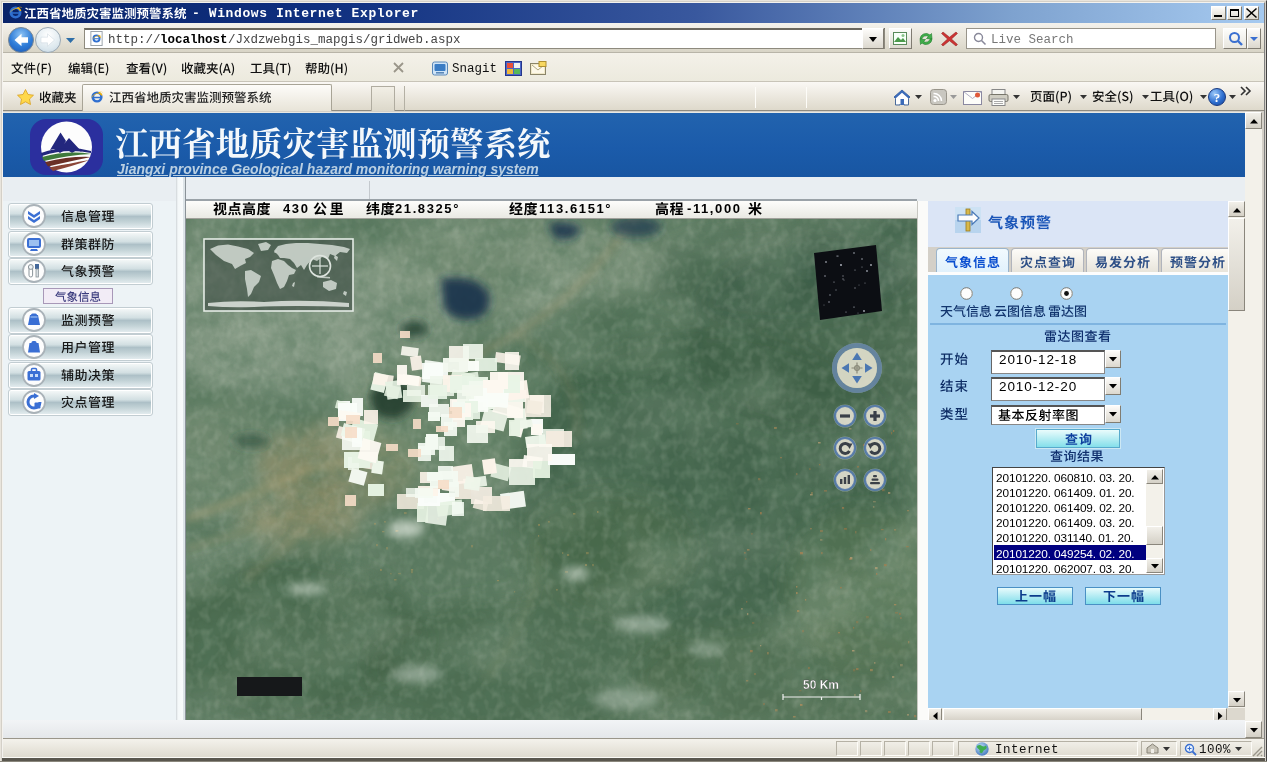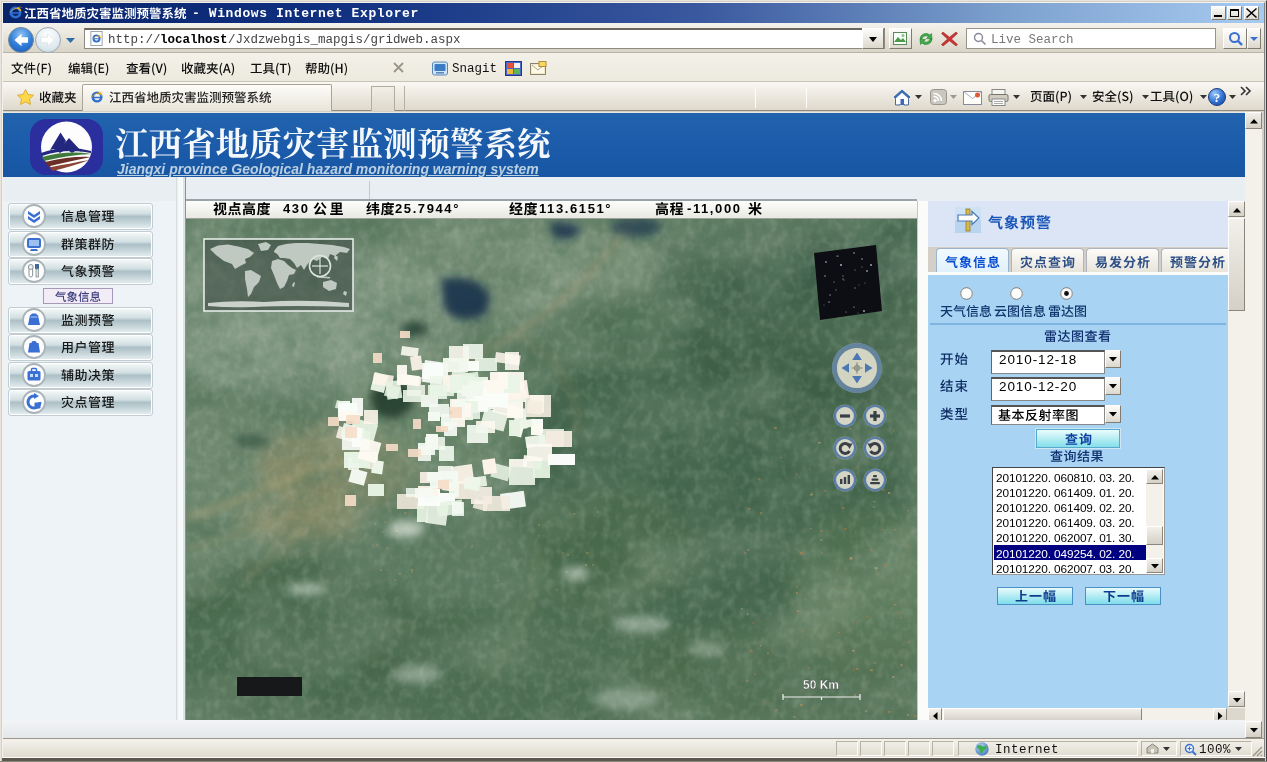--- a/index.html
+++ b/index.html
@@ -327,21 +327,21 @@
 <svg class="t" width="1" height="1" style="left:509px;top:214px">
       <path fill="#000" d="M0.9 -2.4Q0.9 -2.5 0.8 -2.8Q0.7 -3.1 0.6 -3.4Q0.5 -3.7 0.4 -3.9Q0.6 -4 0.9 -4.2Q1.2 -4.4 1.5 -4.8Q1.7 -5 2.1 -5.4Q2.4 -5.8 2.9 -6.4Q3.3 -7 3.7 -7.7Q4.2 -8.4 4.6 -9.1L6 -8.1Q5.2 -6.8 4.1 -5.5Q3.1 -4.2 2 -3.2V-3.2Q2 -3.2 1.8 -3.1Q1.7 -3 1.4 -2.9Q1.2 -2.8 1.1 -2.6Q0.9 -2.5 0.9 -2.4ZM0.9 -2.4 0.8 -3.7 1.5 -4.3 5.4 -4.9Q5.4 -4.6 5.3 -4.1Q5.3 -3.7 5.3 -3.4Q4 -3.2 3.2 -3Q2.4 -2.8 2 -2.7Q1.5 -2.6 1.3 -2.5Q1 -2.4 0.9 -2.4ZM0.8 -5.8Q0.8 -6 0.7 -6.2Q0.6 -6.5 0.5 -6.8Q0.4 -7.1 0.2 -7.3Q0.5 -7.4 0.7 -7.6Q0.9 -7.8 1.1 -8.2Q1.2 -8.3 1.4 -8.7Q1.7 -9.1 1.9 -9.6Q2.2 -10.1 2.4 -10.8Q2.7 -11.4 2.9 -12L4.5 -11.2Q4.1 -10.4 3.7 -9.6Q3.2 -8.8 2.7 -8Q2.2 -7.2 1.7 -6.6V-6.6Q1.7 -6.6 1.6 -6.5Q1.4 -6.4 1.2 -6.3Q1.1 -6.2 0.9 -6Q0.8 -5.9 0.8 -5.8ZM0.8 -5.8 0.7 -7 1.5 -7.5 4.1 -7.7Q4 -7.4 4 -7Q3.9 -6.6 3.9 -6.3Q3 -6.2 2.5 -6.1Q1.9 -6.1 1.6 -6Q1.3 -5.9 1.1 -5.9Q0.9 -5.8 0.8 -5.8ZM0.4 -1.1Q1 -1.2 1.8 -1.4Q2.6 -1.5 3.5 -1.7Q4.3 -1.9 5.2 -2.2L5.4 -0.7Q4.2 -0.4 3 -0Q1.7 0.3 0.7 0.6ZM5.9 -11.2H11.5V-9.7H5.9ZM11.1 -11.2H11.4L11.7 -11.3L12.9 -10.7Q12.4 -9.6 11.7 -8.7Q11 -7.8 10.1 -7.1Q9.2 -6.4 8.1 -5.8Q7.1 -5.3 6 -4.9Q5.9 -5.1 5.7 -5.4Q5.5 -5.7 5.4 -5.9Q5.2 -6.2 5 -6.3Q6 -6.6 6.9 -7.1Q7.9 -7.5 8.7 -8.1Q9.5 -8.7 10.1 -9.4Q10.8 -10.1 11.1 -10.9ZM5.2 -0.6H13.6V0.9H5.2ZM8.6 -3.7H10.3V-0.1H8.6ZM6 -4.7H12.9V-3.2H6ZM8.7 -7 9.6 -8.2Q10.3 -7.9 11.1 -7.6Q11.8 -7.2 12.5 -6.9Q13.3 -6.5 13.7 -6.2L12.7 -4.8Q12.3 -5.2 11.6 -5.5Q10.9 -5.9 10.2 -6.3Q9.4 -6.7 8.7 -7Z M18 -7.9H27.7V-6.6H18ZM18.1 -3.8H25.8V-2.5H18.1ZM19.9 -8.8H21.5V-5.6H24.1V-8.8H25.7V-4.4H19.9ZM25.4 -3.8H25.7L26 -3.9L27 -3.3Q26.5 -2.2 25.6 -1.4Q24.6 -0.7 23.5 -0.1Q22.3 0.4 21 0.7Q19.6 1 18.1 1.2Q18 0.9 17.8 0.4Q17.6 0 17.4 -0.2Q18.8 -0.3 20 -0.6Q21.3 -0.8 22.3 -1.2Q23.4 -1.6 24.1 -2.2Q24.9 -2.8 25.4 -3.6ZM20.5 -2.8Q21.2 -2 22.3 -1.5Q23.4 -1 24.9 -0.7Q26.4 -0.3 28.1 -0.2Q27.9 -0 27.7 0.2Q27.6 0.5 27.4 0.8Q27.2 1 27.1 1.2Q25.3 1.1 23.8 0.6Q22.3 0.2 21.1 -0.5Q19.9 -1.2 19 -2.3ZM16.8 -10.7H27.9V-9.1H16.8ZM16.1 -10.7H17.7V-6.9Q17.7 -6.1 17.7 -5Q17.6 -3.9 17.5 -2.8Q17.3 -1.7 17.1 -0.7Q16.8 0.4 16.4 1.2Q16.2 1.1 15.9 1Q15.6 0.8 15.3 0.7Q15.1 0.6 14.8 0.5Q15.3 -0.3 15.5 -1.3Q15.8 -2.2 15.9 -3.2Q16 -4.2 16 -5.2Q16.1 -6.1 16.1 -6.9ZM21 -11.6 22.7 -12Q22.9 -11.5 23.1 -11Q23.3 -10.5 23.4 -10.1L21.6 -9.7Q21.5 -10 21.4 -10.6Q21.2 -11.2 21 -11.6Z"></path>
     </svg>
 <svg class="t" width="1" height="1" style="left:655px;top:214px">
       <path fill="#000" d="M0.8 -10.6H13.2V-9.2H0.8ZM4.3 -7.5V-6.7H9.8V-7.5ZM2.6 -8.6H11.5V-5.6H2.6ZM1.2 -5.1H12.4V-3.7H2.8V1.2H1.2ZM11.2 -5.1H12.9V-0.3Q12.9 0.3 12.7 0.5Q12.6 0.8 12.2 1Q11.8 1.1 11.2 1.1Q10.7 1.2 9.9 1.1Q9.8 0.9 9.7 0.5Q9.6 0.2 9.4 -0.1Q9.7 -0.1 10 -0.1Q10.3 -0 10.6 -0Q10.8 -0.1 10.9 -0.1Q11.2 -0.1 11.2 -0.3ZM5.8 -11.6 7.6 -12Q7.8 -11.6 8 -11Q8.2 -10.5 8.3 -10.1L6.5 -9.6Q6.4 -10 6.2 -10.5Q6 -11.1 5.8 -11.6ZM4.8 -3.2H10V-0H4.8V-1.2H8.5V-2H4.8ZM3.8 -3.2H5.4V0.5H3.8Z M23.3 -5.2H24.9V0.5H23.3ZM20.5 -5.8H27.8V-4.3H20.5ZM19.9 -0.5H28.1V1H19.9ZM20.8 -3.2H27.4V-1.7H20.8ZM22.5 -10V-8H25.8V-10ZM20.9 -11.4H27.4V-6.6H20.9ZM17.1 -10.6H18.7V1.2H17.1ZM15.1 -8H20.2V-6.4H15.1ZM17.2 -7.3 18.2 -6.9Q18 -6.1 17.7 -5.3Q17.4 -4.5 17.1 -3.7Q16.7 -2.9 16.3 -2.2Q16 -1.5 15.6 -1Q15.4 -1.4 15.2 -1.8Q15 -2.3 14.8 -2.6Q15.1 -3 15.5 -3.6Q15.9 -4.2 16.2 -4.8Q16.5 -5.5 16.8 -6.1Q17 -6.7 17.2 -7.3ZM19.3 -11.8 20.4 -10.5Q19.7 -10.2 18.8 -10Q18 -9.7 17.1 -9.6Q16.2 -9.4 15.4 -9.3Q15.3 -9.6 15.2 -10Q15 -10.3 14.9 -10.6Q15.7 -10.7 16.5 -10.9Q17.3 -11.1 18 -11.3Q18.7 -11.5 19.3 -11.8ZM18.7 -6Q18.8 -5.9 19.1 -5.6Q19.3 -5.4 19.6 -5.1Q19.9 -4.8 20.2 -4.5Q20.4 -4.3 20.5 -4.1L19.6 -2.8Q19.4 -3.1 19.2 -3.4Q19 -3.7 18.8 -4.1Q18.6 -4.5 18.3 -4.8Q18.1 -5.1 18 -5.4Z"></path>
     </svg>
 <svg class="t" width="1" height="1" style="left:748px;top:214px">
       <path fill="#000" d="M0.7 -6.7H13.3V-5H0.7ZM6.1 -11.9H7.9V1.3H6.1ZM11 -11.3 12.8 -10.6Q12.5 -9.9 12.1 -9.3Q11.7 -8.7 11.3 -8.1Q10.9 -7.6 10.6 -7.1L9.1 -7.8Q9.4 -8.3 9.8 -8.9Q10.1 -9.5 10.4 -10.1Q10.8 -10.7 11 -11.3ZM1.4 -10.5 2.9 -11.2Q3.3 -10.7 3.7 -10.2Q4 -9.6 4.3 -9Q4.6 -8.5 4.8 -8L3.1 -7.3Q3 -7.7 2.7 -8.3Q2.4 -8.8 2.1 -9.4Q1.7 -10 1.4 -10.5ZM5.4 -5.8 6.9 -5.2Q6.4 -4.3 5.8 -3.4Q5.2 -2.6 4.5 -1.8Q3.8 -1 3.1 -0.4Q2.3 0.3 1.6 0.8Q1.4 0.6 1.2 0.3Q1 0.1 0.8 -0.2Q0.5 -0.4 0.3 -0.6Q1.1 -1 1.8 -1.6Q2.5 -2.2 3.2 -2.9Q3.9 -3.5 4.5 -4.3Q5 -5 5.4 -5.8ZM8.5 -5.9Q8.9 -5.1 9.5 -4.4Q10.1 -3.7 10.8 -3Q11.5 -2.3 12.2 -1.7Q13 -1.1 13.7 -0.7Q13.5 -0.6 13.3 -0.3Q13 -0 12.8 0.2Q12.6 0.5 12.4 0.7Q11.7 0.2 10.9 -0.4Q10.1 -1.1 9.4 -1.9Q8.7 -2.7 8.1 -3.5Q7.5 -4.4 7 -5.3Z"></path>
     </svg>
 <div style="position:absolute;left:283px;top:201px;font:bold 13px 'Liberation Sans', sans-serif;color:#000;letter-spacing:1.6px;white-space:pre;">430</div>
-<div style="position:absolute;left:395px;top:201px;font:bold 13px 'Liberation Sans', sans-serif;color:#000;letter-spacing:1.6px;white-space:pre;">25.7944°</div>
+<div style="position:absolute;left:395px;top:201px;font:bold 13px 'Liberation Sans', sans-serif;color:#000;letter-spacing:1.6px;white-space:pre;">21.8325°</div>
 <div style="position:absolute;left:539px;top:201px;font:bold 13px 'Liberation Sans', sans-serif;color:#000;letter-spacing:1.6px;white-space:pre;">113.6151°</div>
 <div style="position:absolute;left:687px;top:201px;font:bold 13px 'Liberation Sans', sans-serif;color:#000;letter-spacing:1.6px;white-space:pre;">-11,000</div>
 <svg style="position:absolute;left:186px;top:219px;overflow:hidden" width="731" height="501" viewBox="0 0 731 501">
 <defs>
 <filter id="tn1" x="0" y="0" width="1" height="1">
           <feTurbulence type="fractalNoise" baseFrequency="0.010 0.013" numOctaves="4" seed="11"></feTurbulence>
 <feColorMatrix type="matrix" values="0 0 0 0 0.74  0 0 0 0 0.78  0 0 0 0 0.66  1.7 0 0 0 -0.75"></feColorMatrix>
         </filter>
 <filter id="tn2" x="0" y="0" width="1" height="1">
           <feTurbulence type="fractalNoise" baseFrequency="0.028 0.038" numOctaves="4" seed="7"></feTurbulence>
@@ -876,21 +876,21 @@
       <path fill="#0d3f9e" d="M4.2 -2.9V-2.2H8.6V-2.9ZM4.2 -4.5V-3.9H8.6V-4.5ZM2.7 -5.5H10.2V-1.2H2.7ZM0.7 -9.6H12.3V-8.2H0.7ZM5.7 -11H7.2V-5.9H5.7ZM5 -9.2 6.3 -8.7Q5.8 -8 5.3 -7.4Q4.8 -6.8 4.1 -6.3Q3.5 -5.8 2.8 -5.4Q2.1 -5 1.3 -4.7Q1.2 -4.9 1 -5.1Q0.8 -5.3 0.7 -5.5Q0.5 -5.8 0.3 -5.9Q1 -6.1 1.7 -6.5Q2.4 -6.8 3 -7.3Q3.6 -7.7 4.1 -8.2Q4.6 -8.7 5 -9.2ZM7.9 -9.2Q8.2 -8.7 8.7 -8.2Q9.3 -7.7 9.9 -7.3Q10.5 -6.9 11.2 -6.6Q11.9 -6.3 12.7 -6Q12.5 -5.9 12.3 -5.7Q12.1 -5.4 11.9 -5.2Q11.8 -5 11.6 -4.8Q10.9 -5 10.2 -5.5Q9.5 -5.9 8.8 -6.4Q8.2 -6.9 7.6 -7.5Q7 -8.1 6.6 -8.7ZM0.8 -0.6H12.2V0.8H0.8Z M15.1 -9.9 16.1 -10.8Q16.5 -10.5 16.8 -10.1Q17.2 -9.8 17.5 -9.4Q17.9 -9.1 18 -8.8L16.9 -7.8Q16.7 -8 16.4 -8.4Q16.1 -8.8 15.8 -9.2Q15.4 -9.6 15.1 -9.9ZM16.1 0.9 15.7 -0.5 16.1 -1 18.6 -2.9Q18.7 -2.6 18.8 -2.2Q19 -1.8 19.1 -1.6Q18.2 -0.9 17.7 -0.5Q17.1 -0 16.8 0.2Q16.5 0.5 16.3 0.7Q16.2 0.8 16.1 0.9ZM14.4 -7H17V-5.6H14.4ZM16.1 0.9Q16 0.8 15.9 0.5Q15.8 0.2 15.6 -0Q15.5 -0.2 15.3 -0.4Q15.5 -0.5 15.8 -0.9Q16 -1.2 16 -1.6V-7H17.5V-0.6Q17.5 -0.6 17.4 -0.5Q17.2 -0.4 17 -0.2Q16.8 -0 16.6 0.2Q16.4 0.4 16.2 0.6Q16.1 0.8 16.1 0.9ZM20.3 -11 21.9 -10.6Q21.6 -9.7 21.1 -8.8Q20.7 -8 20.2 -7.2Q19.7 -6.5 19.1 -5.9Q19 -6 18.8 -6.2Q18.5 -6.4 18.3 -6.6Q18 -6.8 17.8 -7Q18.4 -7.4 18.8 -8.1Q19.3 -8.8 19.7 -9.5Q20.1 -10.3 20.3 -11ZM20.4 -9.2H25.3V-7.8H19.7ZM24.8 -9.2H26.3Q26.3 -9.2 26.3 -9.1Q26.3 -8.9 26.3 -8.7Q26.3 -8.6 26.3 -8.5Q26.3 -6.2 26.2 -4.7Q26.1 -3.1 26 -2.1Q25.9 -1.1 25.8 -0.5Q25.7 0 25.5 0.3Q25.2 0.7 25 0.8Q24.7 1 24.3 1Q24 1.1 23.5 1.1Q23 1.1 22.4 1.1Q22.4 0.8 22.3 0.3Q22.1 -0.1 21.9 -0.4Q22.5 -0.4 22.9 -0.4Q23.4 -0.4 23.6 -0.4Q23.8 -0.4 23.9 -0.4Q24 -0.5 24.1 -0.6Q24.3 -0.8 24.4 -1.3Q24.5 -1.8 24.6 -2.8Q24.6 -3.8 24.7 -5.3Q24.8 -6.8 24.8 -8.9ZM20.3 -4.7H23.1V-3.5H20.3ZM20.4 -6.8H23.7V-1.5H20.4V-2.7H22.3V-5.6H20.4ZM19.3 -6.8H20.7V-0.7H19.3Z"></path>
     </svg>
 <svg class="t" width="1" height="1" style="left:1050.25px;top:461px">
       <path fill="#10306e" d="M4 -2.8V-1.9H8.9V-2.8ZM4 -4.5V-3.7H8.9V-4.5ZM2.8 -5.4H10.2V-1.1H2.8ZM0.7 -9.4H12.3V-8.3H0.7ZM5.8 -11H7.1V-5.8H5.8ZM5.2 -9.1 6.2 -8.7Q5.8 -8 5.2 -7.5Q4.7 -6.9 4 -6.3Q3.4 -5.8 2.6 -5.4Q1.9 -5 1.2 -4.7Q1.1 -4.9 1 -5Q0.8 -5.2 0.7 -5.4Q0.5 -5.6 0.4 -5.7Q1.1 -5.9 1.8 -6.3Q2.5 -6.6 3.1 -7.1Q3.8 -7.5 4.3 -8Q4.8 -8.6 5.2 -9.1ZM7.7 -9.1Q8 -8.6 8.6 -8.1Q9.1 -7.6 9.8 -7.1Q10.4 -6.7 11.1 -6.4Q11.9 -6 12.6 -5.8Q12.5 -5.7 12.3 -5.5Q12.1 -5.3 12 -5.2Q11.9 -5 11.8 -4.8Q11 -5.1 10.3 -5.5Q9.6 -5.9 8.9 -6.4Q8.2 -6.9 7.7 -7.5Q7.1 -8.1 6.7 -8.7ZM0.9 -0.4H12.1V0.7H0.9Z M14.8 -10 15.7 -10.7Q16 -10.4 16.3 -10.1Q16.7 -9.7 17 -9.4Q17.3 -9 17.5 -8.7L16.6 -7.9Q16.4 -8.2 16.1 -8.6Q15.8 -8.9 15.5 -9.3Q15.1 -9.7 14.8 -10ZM15.7 0.7 15.4 -0.4 15.7 -0.9 18.1 -2.7Q18.2 -2.4 18.3 -2.1Q18.5 -1.8 18.6 -1.6Q17.7 -1 17.2 -0.6Q16.6 -0.2 16.3 0.1Q16 0.3 15.9 0.5Q15.8 0.6 15.7 0.7ZM14 -6.9H16.5V-5.8H14ZM15.7 0.7Q15.6 0.6 15.5 0.4Q15.4 0.2 15.3 -0Q15.2 -0.2 15.1 -0.3Q15.3 -0.5 15.5 -0.8Q15.7 -1.1 15.7 -1.5V-6.9H16.9V-0.6Q16.9 -0.6 16.8 -0.5Q16.7 -0.4 16.5 -0.3Q16.3 -0.1 16.1 0.1Q15.9 0.2 15.8 0.4Q15.7 0.6 15.7 0.7ZM20 -11 21.2 -10.6Q20.9 -9.7 20.5 -8.9Q20 -8 19.5 -7.2Q19 -6.5 18.5 -5.9Q18.4 -6 18.2 -6.2Q18 -6.4 17.8 -6.5Q17.6 -6.7 17.5 -6.7Q18 -7.3 18.5 -7.9Q18.9 -8.6 19.3 -9.4Q19.7 -10.2 20 -11ZM19.9 -9.1H25V-7.9H19.3ZM24.6 -9.1H25.8Q25.8 -9.1 25.8 -9Q25.8 -8.8 25.8 -8.7Q25.8 -8.5 25.8 -8.5Q25.7 -6.2 25.6 -4.6Q25.5 -3 25.5 -2Q25.4 -1 25.2 -0.4Q25.1 0.1 24.9 0.4Q24.7 0.7 24.4 0.8Q24.2 0.9 23.8 1Q23.5 1 23 1Q22.5 1 21.9 1Q21.9 0.8 21.8 0.4Q21.7 0.1 21.5 -0.2Q22.1 -0.1 22.6 -0.1Q23.1 -0.1 23.3 -0.1Q23.5 -0.1 23.6 -0.2Q23.7 -0.2 23.8 -0.3Q24 -0.5 24.1 -1Q24.2 -1.6 24.3 -2.6Q24.4 -3.6 24.4 -5.1Q24.5 -6.6 24.6 -8.8ZM19.7 -4.7H22.7V-3.7H19.7ZM19.8 -6.8H23.1V-1.5H19.8V-2.5H22.1V-5.8H19.8ZM19 -6.8H20.1V-0.8H19Z M27.8 -2.3Q27.8 -2.4 27.7 -2.7Q27.7 -2.9 27.6 -3.1Q27.5 -3.3 27.4 -3.5Q27.7 -3.5 27.9 -3.8Q28.2 -4 28.5 -4.3Q28.7 -4.5 29 -4.9Q29.3 -5.3 29.7 -5.8Q30.1 -6.4 30.5 -7Q30.9 -7.7 31.3 -8.3L32.4 -7.6Q31.6 -6.3 30.6 -5.1Q29.6 -3.9 28.7 -3V-2.9Q28.7 -2.9 28.5 -2.9Q28.4 -2.8 28.2 -2.7Q28.1 -2.6 28 -2.5Q27.8 -2.4 27.8 -2.3ZM27.8 -2.3 27.8 -3.3 28.4 -3.7 32.2 -4.3Q32.2 -4.1 32.2 -3.8Q32.3 -3.5 32.3 -3.3Q30.9 -3 30.1 -2.9Q29.3 -2.7 28.8 -2.6Q28.4 -2.5 28.2 -2.4Q28 -2.4 27.8 -2.3ZM27.7 -5.5Q27.7 -5.6 27.6 -5.9Q27.6 -6.1 27.5 -6.3Q27.4 -6.5 27.3 -6.7Q27.5 -6.8 27.7 -7Q27.9 -7.2 28.1 -7.5Q28.2 -7.6 28.4 -8Q28.6 -8.3 28.9 -8.8Q29.1 -9.3 29.4 -9.8Q29.6 -10.4 29.8 -10.9L31 -10.4Q30.7 -9.7 30.3 -8.9Q29.9 -8.1 29.4 -7.4Q29 -6.7 28.5 -6.2V-6.2Q28.5 -6.2 28.4 -6.1Q28.3 -6 28.1 -5.9Q28 -5.8 27.9 -5.7Q27.7 -5.6 27.7 -5.5ZM27.7 -5.5 27.7 -6.4 28.3 -6.8 31 -7Q31 -6.8 31 -6.5Q30.9 -6.2 30.9 -6Q30 -5.9 29.4 -5.8Q28.8 -5.7 28.5 -5.7Q28.2 -5.6 28 -5.6Q27.8 -5.5 27.7 -5.5ZM27.4 -0.8Q28 -0.9 28.8 -1Q29.6 -1.2 30.5 -1.4Q31.4 -1.5 32.3 -1.7L32.4 -0.6Q31.1 -0.3 29.9 -0Q28.6 0.2 27.6 0.5ZM32.3 -9.3H39.3V-8.1H32.3ZM32.7 -6.4H39.1V-5.2H32.7ZM33.7 -0.6H38.1V0.5H33.7ZM35.2 -11H36.5V-5.8H35.2ZM33 -4H38.8V1H37.5V-2.9H34.2V1.1H33Z M41.3 -4.1H52.8V-3H41.3ZM46.4 -9.9H47.7V1.1H46.4ZM46 -3.6 47 -3.1Q46.4 -2.3 45.5 -1.6Q44.7 -0.8 43.7 -0.3Q42.7 0.3 41.7 0.7Q41.6 0.5 41.5 0.4Q41.4 0.2 41.2 -0Q41 -0.2 40.9 -0.3Q41.6 -0.5 42.4 -0.9Q43.1 -1.2 43.8 -1.7Q44.4 -2.1 45 -2.6Q45.6 -3.1 46 -3.6ZM48 -3.6Q48.4 -3.1 49 -2.7Q49.5 -2.2 50.2 -1.8Q50.9 -1.3 51.7 -1Q52.4 -0.6 53.1 -0.4Q53 -0.3 52.8 -0.1Q52.7 0.1 52.5 0.3Q52.4 0.5 52.3 0.6Q51.6 0.3 50.8 -0.1Q50.1 -0.5 49.4 -1Q48.7 -1.5 48.1 -2Q47.5 -2.6 47 -3.2ZM43.8 -7.2V-6.1H50.2V-7.2ZM43.8 -9.3V-8.2H50.2V-9.3ZM42.5 -10.4H51.6V-5.1H42.5Z"></path>
     </svg>
 <div style="position:absolute;left:992px;top:467px;width:173px;height:108px;background:#fff;border:1.5px solid #444;border-bottom-color:#999;border-right-color:#999;"></div>
 <div style="position:absolute;left:996px;top:470.5px;font:11.8px 'Liberation Sans', sans-serif;color:#000;letter-spacing:-0.1px;white-space:pre;">20101220. 060810. 03. 20.</div>
 <div style="position:absolute;left:996px;top:485.7px;font:11.8px 'Liberation Sans', sans-serif;color:#000;letter-spacing:-0.1px;white-space:pre;">20101220. 061409. 01. 20.</div>
 <div style="position:absolute;left:996px;top:500.9px;font:11.8px 'Liberation Sans', sans-serif;color:#000;letter-spacing:-0.1px;white-space:pre;">20101220. 061409. 02. 20.</div>
 <div style="position:absolute;left:996px;top:516.1px;font:11.8px 'Liberation Sans', sans-serif;color:#000;letter-spacing:-0.1px;white-space:pre;">20101220. 061409. 03. 20.</div>
-<div style="position:absolute;left:996px;top:531.3px;font:11.8px 'Liberation Sans', sans-serif;color:#000;letter-spacing:-0.1px;white-space:pre;">20101220. 062007. 01. 30.</div>
+<div style="position:absolute;left:996px;top:531.3px;font:11.8px 'Liberation Sans', sans-serif;color:#000;letter-spacing:-0.1px;white-space:pre;">20101220. 031140. 01. 20.</div>
 <div style="position:absolute;left:994px;top:544.5px;width:152px;height:15.2px;background:#000080;"></div>
 <div style="position:absolute;left:996px;top:546.5px;font:11.8px 'Liberation Sans', sans-serif;color:#fff;letter-spacing:-0.1px;white-space:pre;">20101220. 049254. 02. 20.</div>
 <div style="position:absolute;left:996px;top:561.7px;font:11.8px 'Liberation Sans', sans-serif;color:#000;letter-spacing:-0.1px;white-space:pre;">20101220. 062007. 03. 20.</div>
 <div style="position:absolute;left:1146px;top:469px;width:17px;height:104px;background:#f3f1ea;"></div>
 <div style="position:absolute;left:1146px;top:469px;width:17px;height:15px;background:linear-gradient(#f2f0ea,#d4d0c6);border:1px solid #8a867c;border-top-color:#fff;border-left-color:#fff;"></div>
 <svg class="t" style="left:1151px;top:475px" width="8" height="4.5">
       <polygon points="0,4.5 8,4.5 4.0,0" fill="#000"></polygon>
     </svg>
 <div style="position:absolute;left:1146px;top:558px;width:17px;height:15px;background:linear-gradient(#f2f0ea,#d4d0c6);border:1px solid #8a867c;border-top-color:#fff;border-left-color:#fff;"></div>
 <svg class="t" style="left:1151px;top:564px" width="8" height="4.5">

